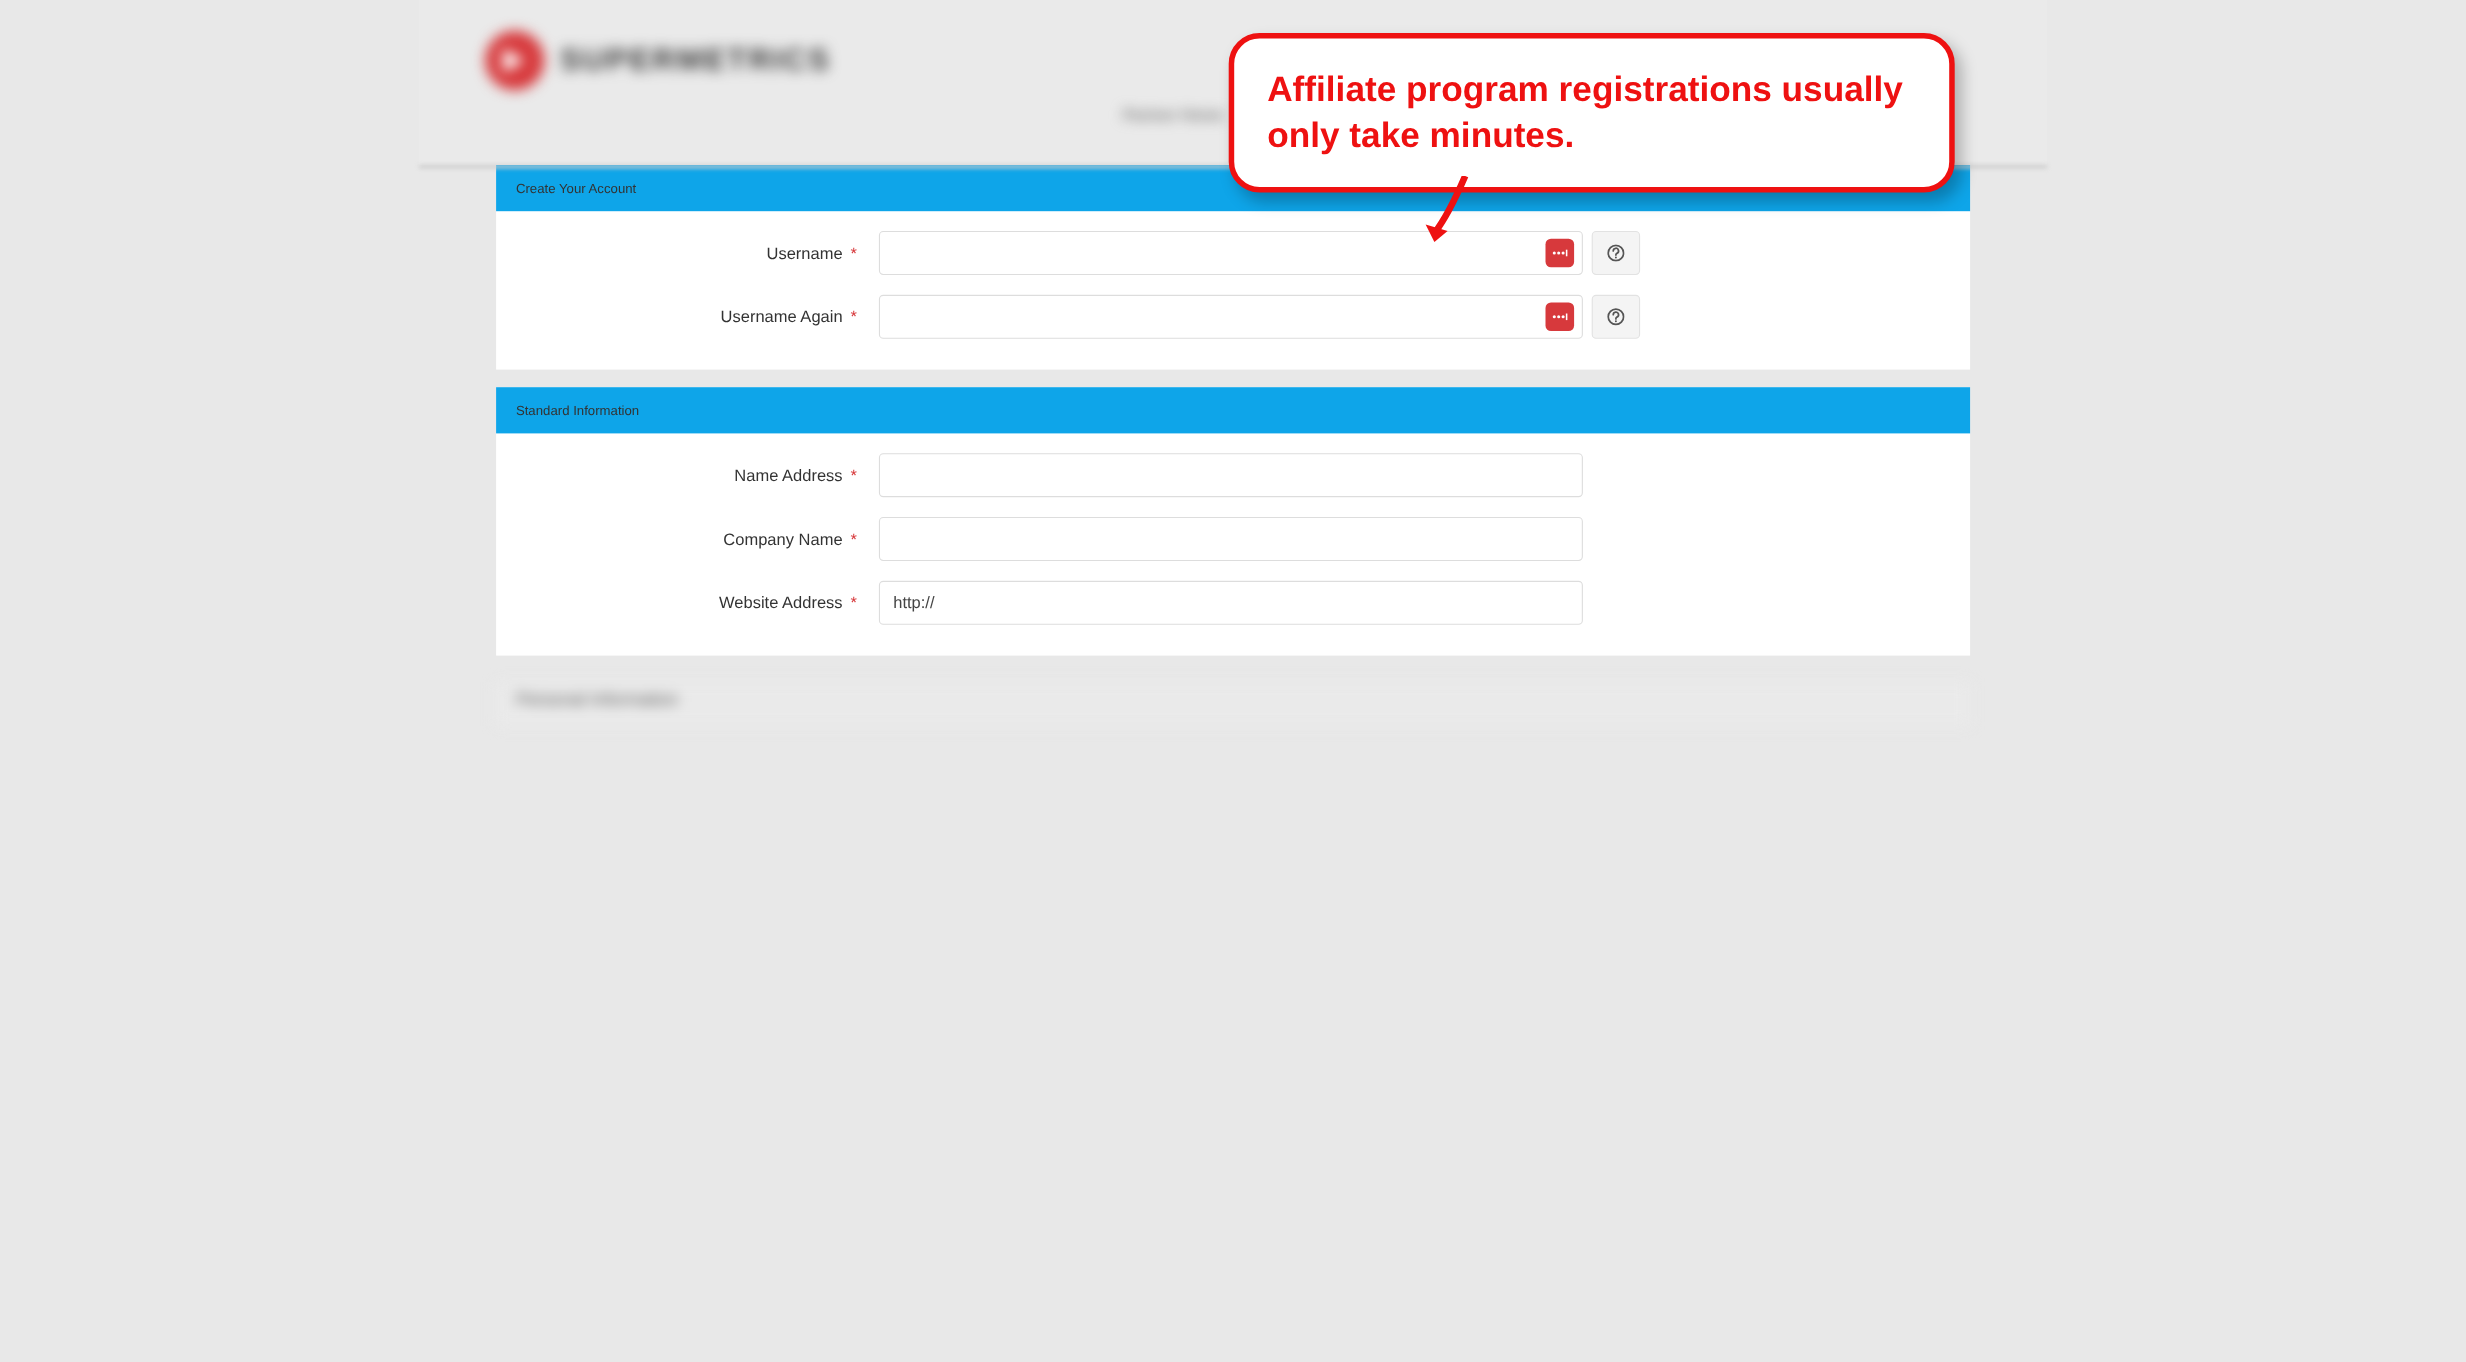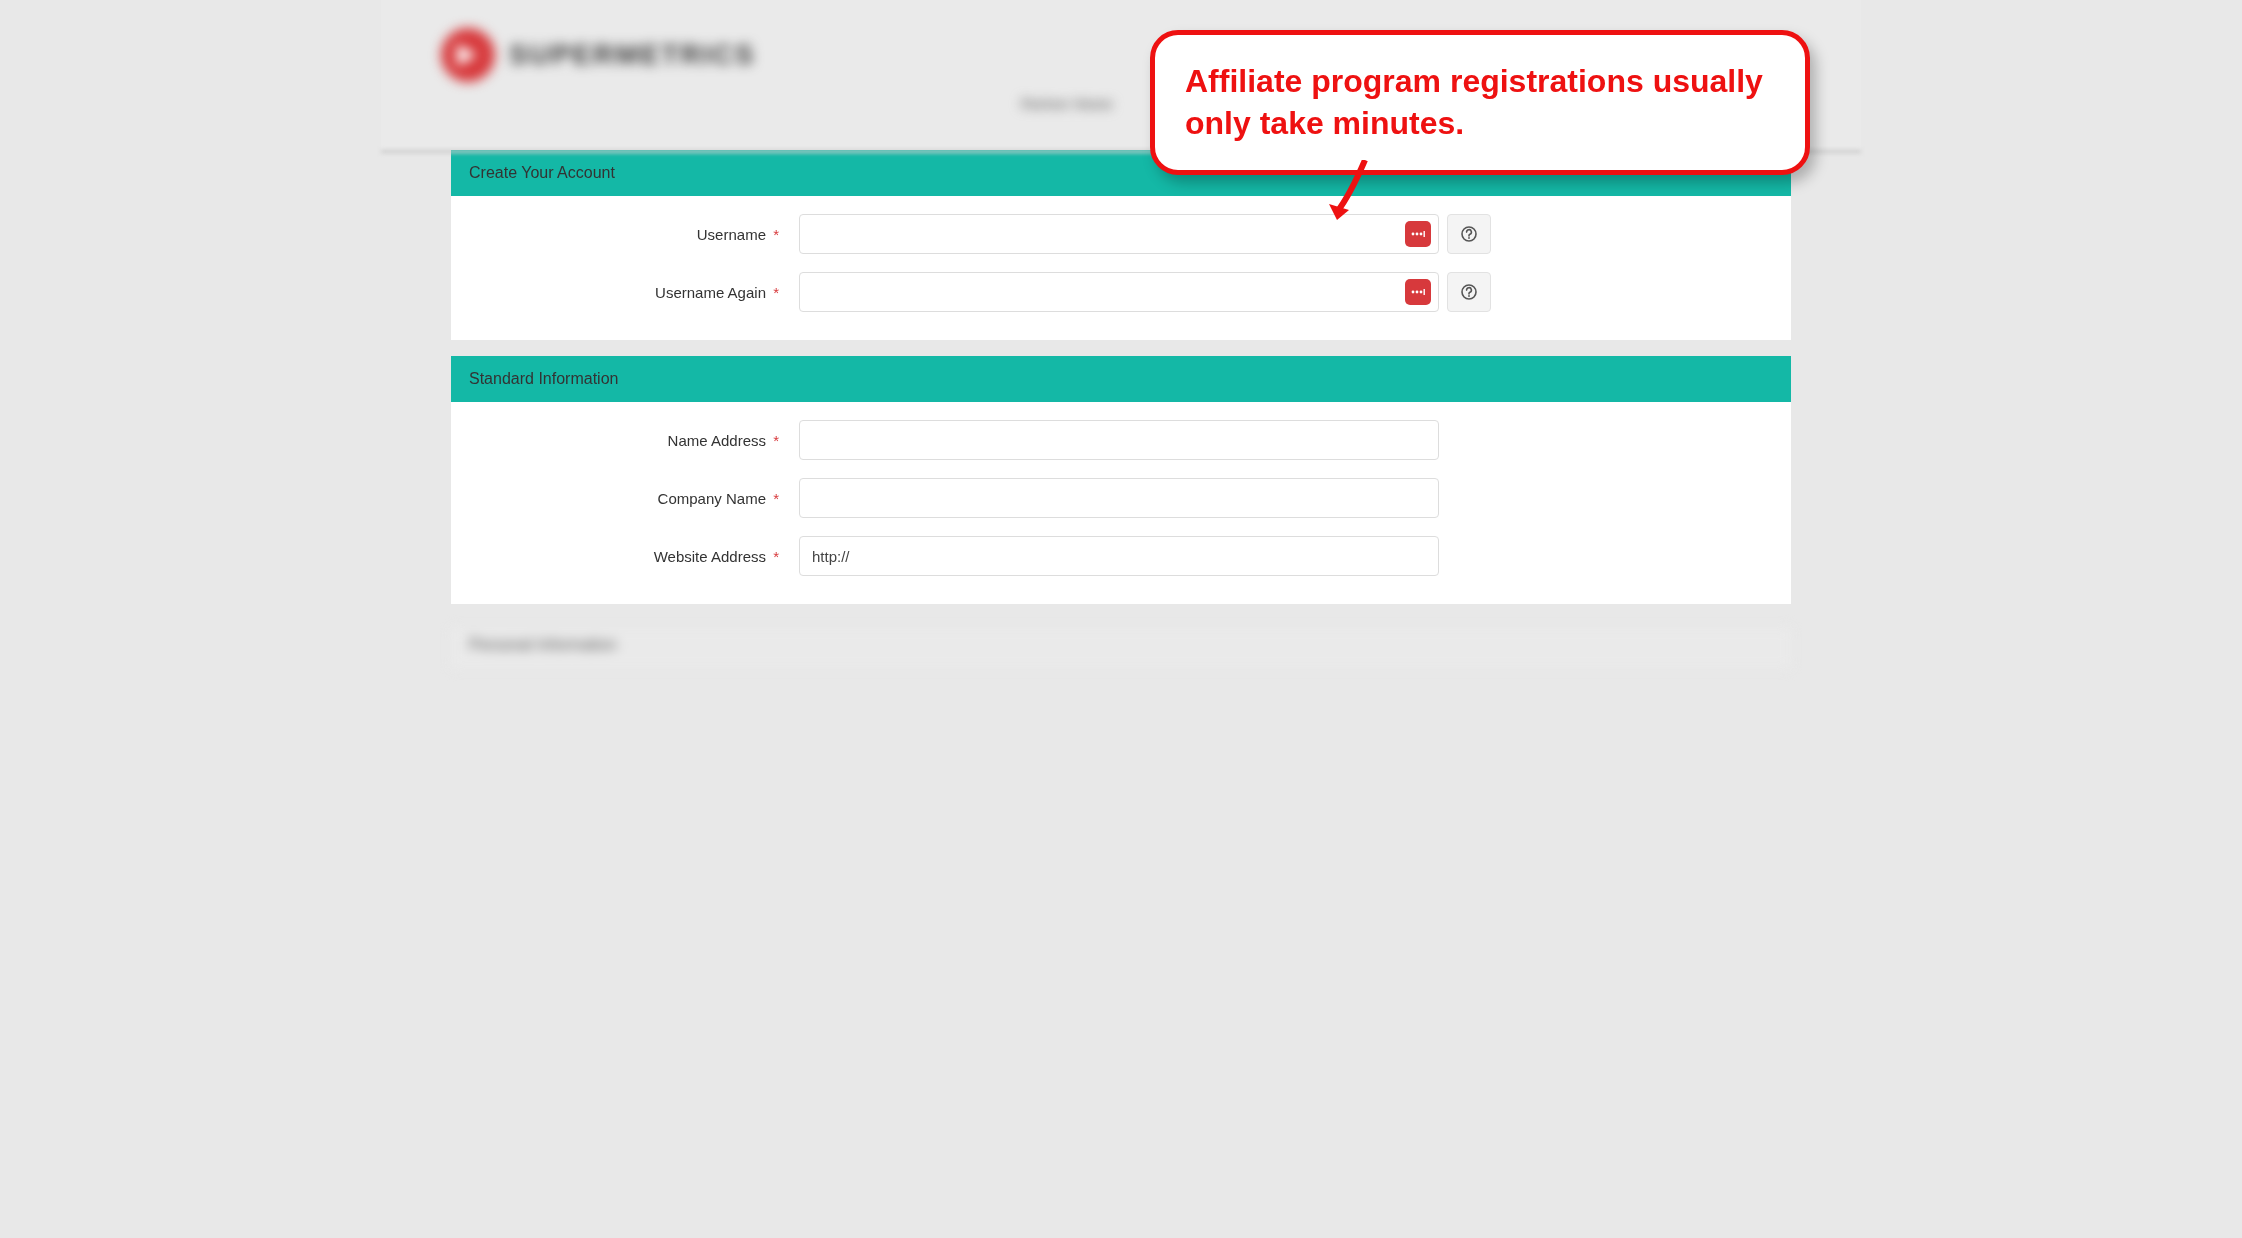--- a/index.html
+++ b/index.html
@@ -74,23 +74,23 @@
     background: transparent;
   }
 
   .section {
     background: #fff;
     margin-top: 0px;
   }
   .section + .section { margin-top: 16px; }
 
   .section-header {
-    background: #14b8a6;
+    background: #0ea5e9;
     padding: 14px 18px;
-    font-size: 16px;
+    font-size: 12px;
     color: #333;
   }
 
   .section-body {
     padding: 18px 18px 28px 18px;
   }
 
   .form-row {
     display: flex;
     align-items: center;
@@ -168,21 +168,21 @@
   }
   .lower-blur .txt{
     position:absolute; left:18px; top:8px;
     color:#555; font-size:16px;
   }
 
   
   .callout {
     position: absolute;
     top: 30px;
-    left: 769px;
+    left: 736px;
     width: 660px;
     background: #fff;
     border: 5px solid #e11;
     border-radius: 28px;
     padding: 26px 30px;
     box-shadow: 6px 8px 14px rgba(0,0,0,0.25);
     z-index: 50;
   }
   .callout-text {
     color: #e11;

